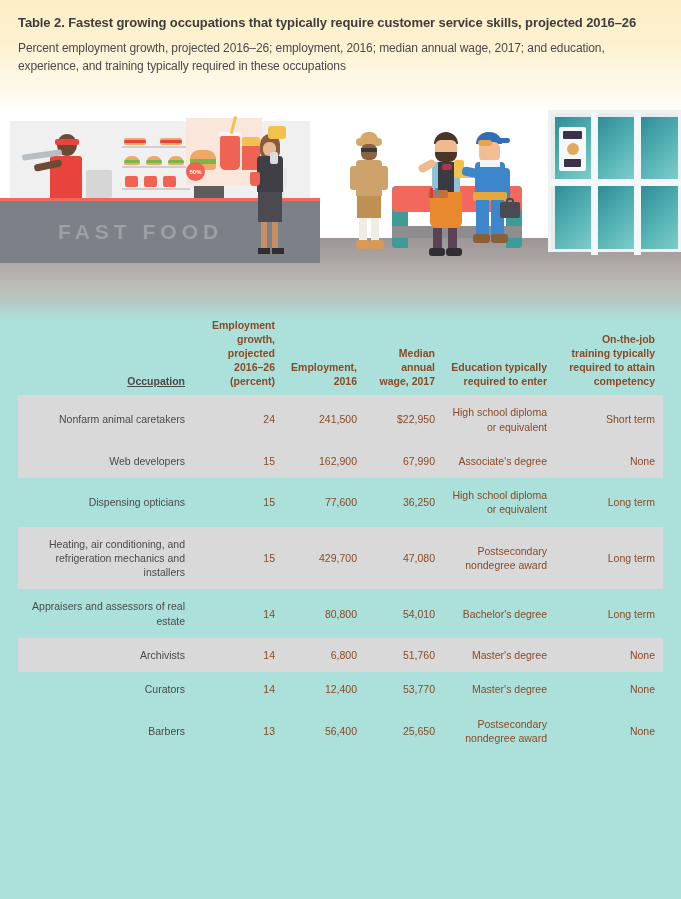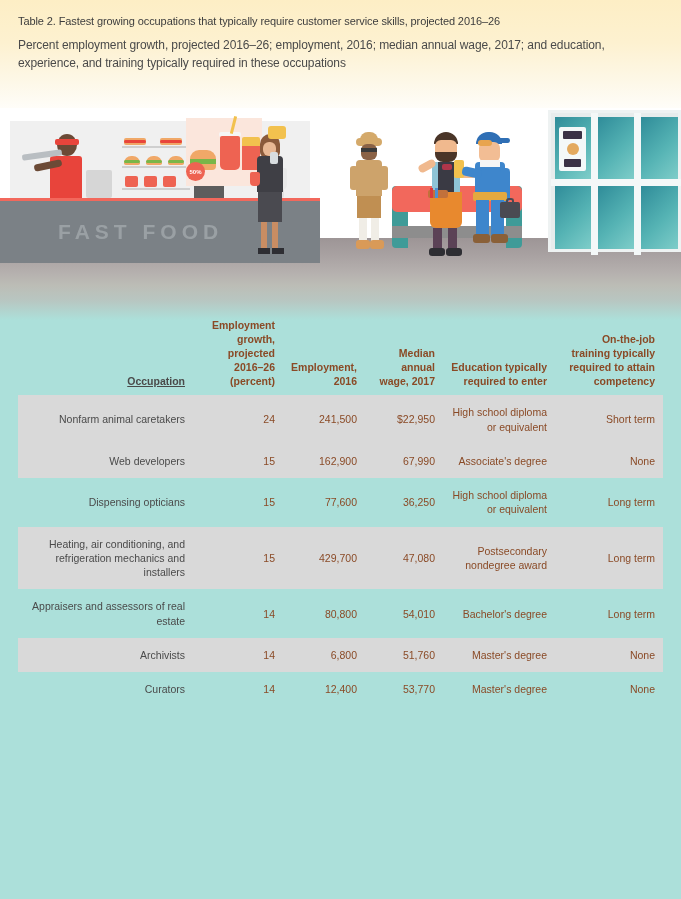--- a/index.html
+++ b/index.html
@@ -22,22 +22,22 @@
   
   .header-band {
     position: absolute;
     left: 0; top: 0;
     width: 681px;
     height: 118px;
     background: linear-gradient(180deg, #fdeec5 0%, #fdf1d0 36%, #fdf8e8 70%, #ffffff 100%);
     padding: 14px 18px 0 18px;
   }
   .tbl-title {
-    font-size: 11px;
-    font-weight: normal;
+    font-size: 13px;
+    font-weight: bold;
     color: #3d3d3d;
     line-height: 1.45;
     letter-spacing: -0.1px;
   }
   .tbl-subtitle {
     margin-top: 6px;
     font-size: 12px;
     color: #4a4a4a;
     line-height: 1.5;
     letter-spacing: -0.1px;
@@ -455,18 +455,26 @@
             <td>None</td>
           </tr>
           <tr class="band-teal">
             <td class="col-occ">Curators</td>
             <td>14</td>
             <td>12,400</td>
             <td>53,770</td>
             <td>Master's degree</td>
             <td>None</td>
           </tr>
+          <tr class="band-teal">
+            <td class="col-occ">Barbers</td>
+            <td>13</td>
+            <td>56,400</td>
+            <td>25,650</td>
+            <td>Postsecondary nondegree award</td>
+            <td>None</td>
+          </tr>
         </tbody>
     </table>
   </div>
 
 
 </div>
 
 </body></html>

